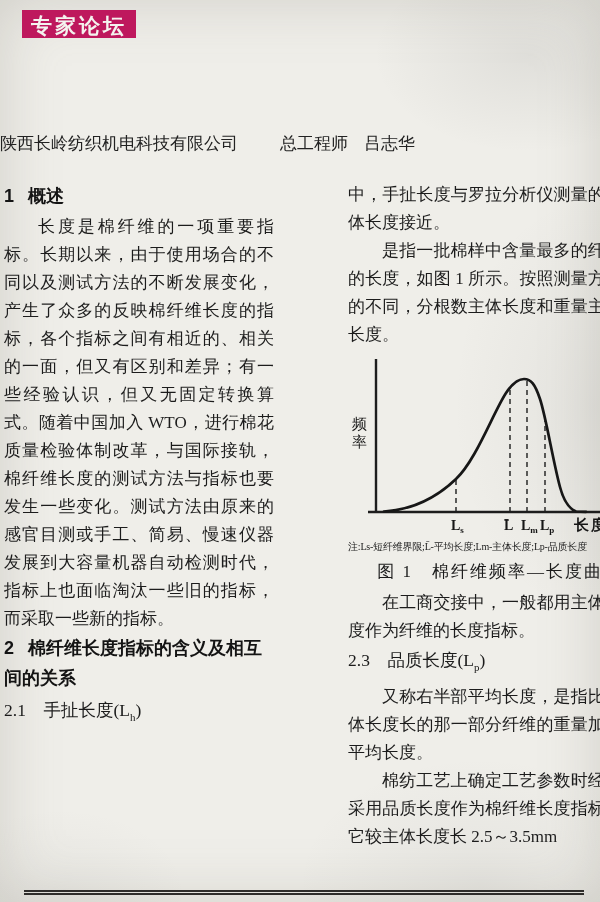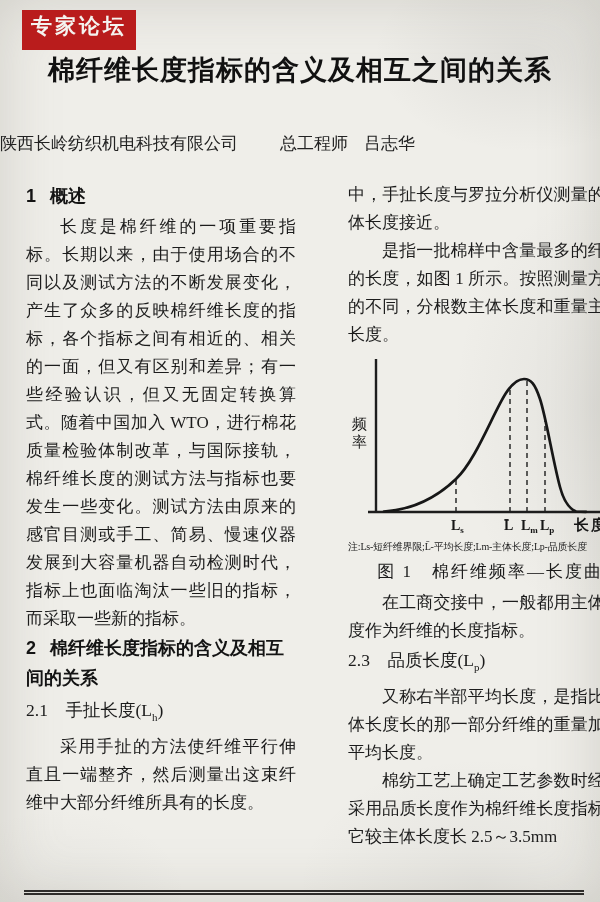--- a/index.html
+++ b/index.html
@@ -13,38 +13,38 @@
   .scan-noise{
     position:absolute;inset:0;pointer-events:none;
     background:
       radial-gradient(220px 140px at 88% 6%, rgba(90,90,90,.10), transparent 70%),
       radial-gradient(200px 300px at 99% 45%, rgba(100,100,100,.08), transparent 70%),
       radial-gradient(260px 180px at 80% 98%, rgba(100,100,100,.07), transparent 70%),
       radial-gradient(180px 120px at 10% 99%, rgba(110,110,110,.06), transparent 70%);
   }
   .badge{
     position:absolute;left:22px;top:10px;
-    background:#b91c1c;color:#f4f3ef;
+    background:#be185d;color:#f4f3ef;
     font-family:"Liberation Sans", sans-serif;font-weight:bold;
     font-size:21px;letter-spacing:3px;
-    padding:3px 9px 12px 9px;line-height:25px;
+    padding:3px 9px 0 9px;line-height:25px;
   }
   .title{
     position:absolute;left:0;top:52px;width:600px;
     text-align:center;font-family:"Liberation Sans", sans-serif;
     font-weight:bold;font-size:27px;letter-spacing:1px;color:#111;
   }
   .byline{
     position:absolute;left:0;top:132px;width:600px;text-align:left;
     font-size:17px;color:#222;font-family:"Liberation Serif", serif;
   }
   .byline .gap-lg{display:inline-block;width:42px;}
   .byline .gap-sm{display:inline-block;width:16px;}
   .col{position:absolute;top:181px;height:706px;overflow:hidden;}
-  .col-left{left:26px;width:270px;}
+  .col-left{left:4px;width:270px;}
   .col-right{left:308px;width:274px;margin-left:40px;}
   .sec-h{
     font-family:"Liberation Sans", sans-serif;font-weight:bold;
     font-size:18px;line-height:30px;margin:0 0 2px 0;text-align:left;color:#141414;
   }
   .sec-h .num{margin-right:14px;}
   .sub-h{
     font-size:17.5px;line-height:31px;margin:0;color:#1b1b1b;
   }
   .sub-h sub{font-size:11px;}
@@ -74,38 +74,36 @@
   .ylab{font-size:15px;fill:#161616;}
 </style>
 </head>
 <body>
 
 <div class="page">
   <div class="scan-noise"></div>
 
   <div class="badge">专家论坛</div>
 
-  <div class="title">棉纤维长度指标的含义及相互之间的关系</div>
 
   <div class="byline">
     <span>陕西长岭纺织机电科技有限公司</span><span class="gap-lg"></span><span>总工程师</span><span class="gap-sm"></span><span>吕志华</span>
   </div>
 
   <div class="col col-left">
     <div class="sec-h">
       <span class="num">1</span><span>概述</span>
     </div>
     <p class="para indent">长度是棉纤维的一项重要指标。长期以来，由于使用场合的不同以及测试方法的不断发展变化，产生了众多的反映棉纤维长度的指标，各个指标之间有相近的、相关的一面，但又有区别和差异；有一些经验认识，但又无固定转换算式。随着中国加入 WTO，进行棉花质量检验体制改革，与国际接轨，棉纤维长度的测试方法与指标也要发生一些变化。测试方法由原来的感官目测或手工、简易、慢速仪器发展到大容量机器自动检测时代，指标上也面临淘汰一些旧的指标，而采取一些新的指标。</p>
     <div class="sec-h">
       <span class="num">2</span><span>棉纤维长度指标的含义及相互间的关系</span>
     </div>
     <div class="sub-h">
       <span>2.1　手扯长度(L</span><sub>h</sub><span>)</span>
     </div>
-    <p class="para indent">采用手扯的方法使纤维平行伸直且一端整齐，然后测量出这束纤维中大部分纤维所具有的长度。</p>
   </div>
 
   <div class="col col-right">
     <p class="para">中，手扯长度与罗拉分析仪测量的主体长度接近。</p>
     <p class="para indent">是指一批棉样中含量最多的纤维的长度，如图 1 所示。按照测量方法的不同，分根数主体长度和重量主体长度。</p>
 
     <div class="figure">
       <svg class="fig-svg" width="272" height="188" viewBox="0 0 272 188">
 
         <path d="M 28 8 L 28 161 M 20 161 L 266 161" stroke="#1d1d1d" stroke-width="2.4" fill="none"></path>

